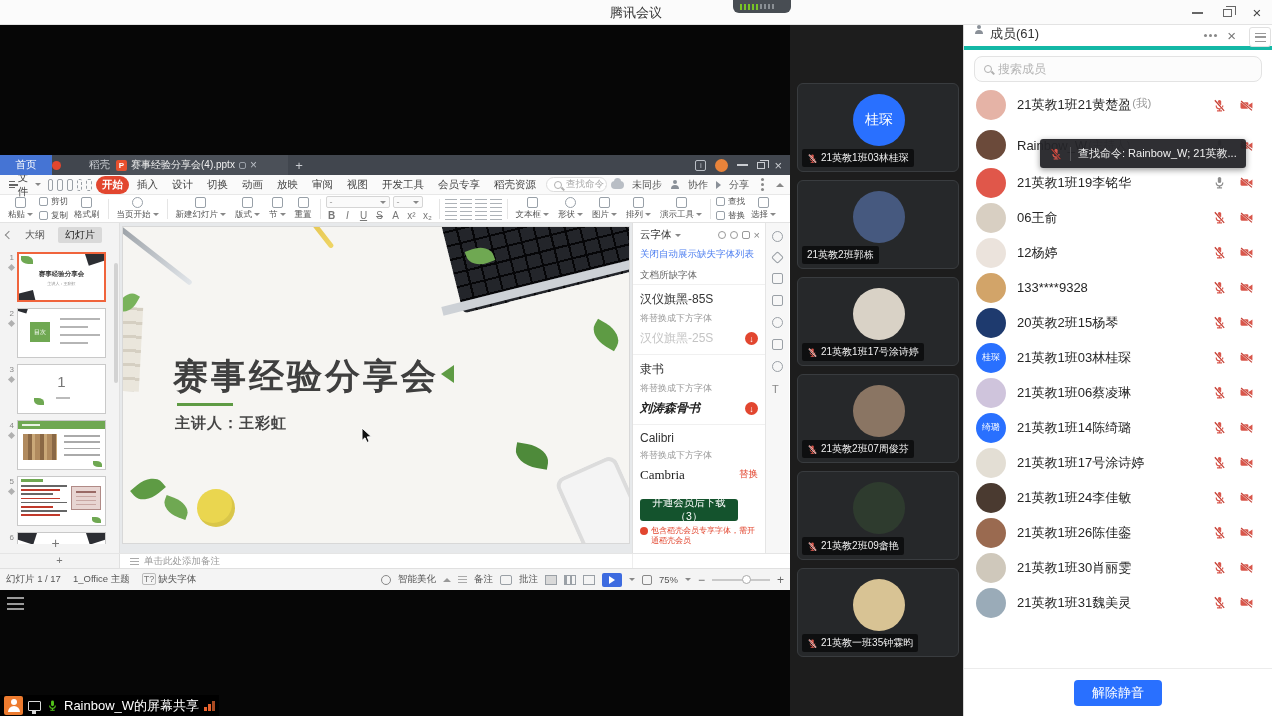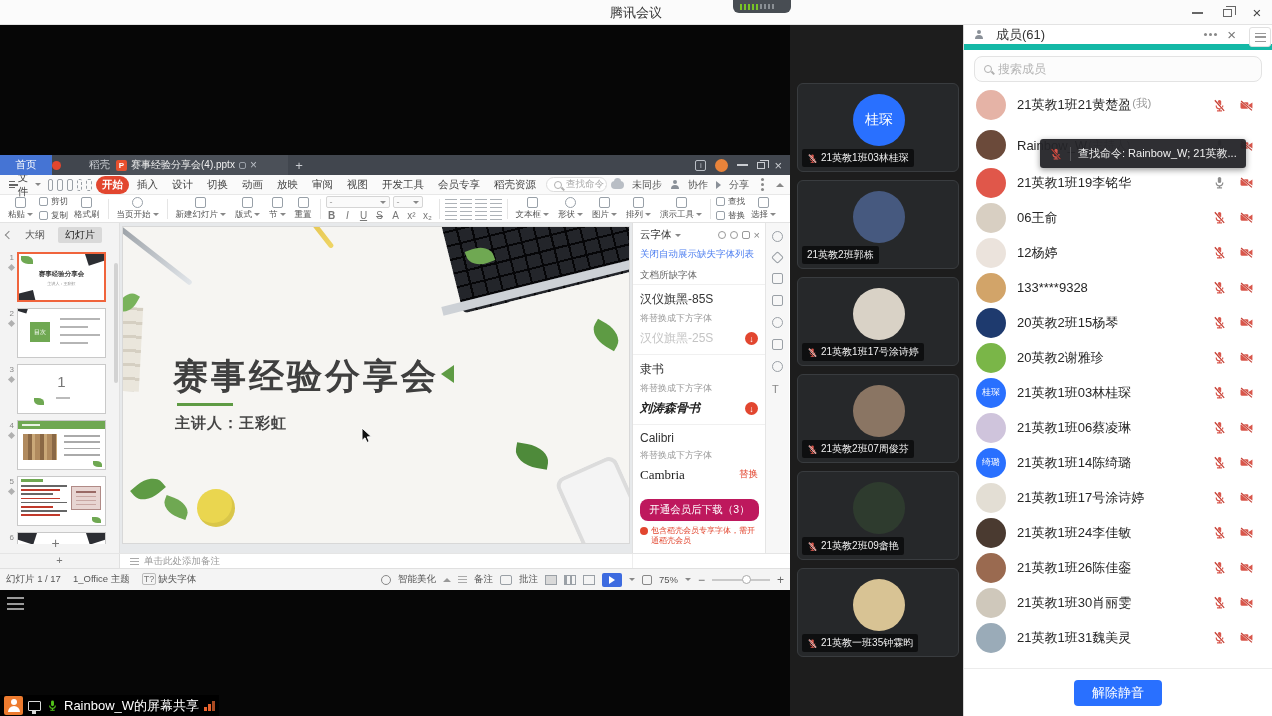--- a/index.html
+++ b/index.html
@@ -160,21 +160,21 @@
   .fp-missing{color:#666;padding:6px 7px 2px 7px;font-size:9.5px}
   .fcard{border-top:1px solid #f0f0f0;padding:6px 7px 7px 7px;position:relative}
   .fc-name{color:#333;font-size:12px;font-weight:normal;margin-bottom:4px}
   .fc-note{color:#9a9a9a;font-size:9px;margin-bottom:5px}
   .fc-prev{font-size:12px;color:#333}
   .p-grey{color:#c4c4c4}
   .p-callig{font-weight:bold;font-style:italic;color:#222}
   .p-serif{font-family:"Liberation Serif","DejaVu Serif",serif;color:#222;font-size:13px}
   .fc-dl{position:absolute;right:7px;bottom:9px;width:13px;height:13px;border-radius:50%;background:#e2462f;color:#fff;font-size:9px;display:flex;align-items:center;justify-content:center}
   .fc-repl{position:absolute;right:7px;bottom:9px;color:#e2462f;font-size:9.5px}
-  .fp-btn{margin:9px 7px 0 7px;background:#be185d;color:#fff;border:none;border-radius:8px;height:22px;width:119px;font-size:10.5px;display:flex;align-items:center;justify-content:center}
+  .fp-btn{margin:9px 7px 0 7px;background:#14532d;color:#fff;border:none;border-radius:3px;height:22px;width:98px;font-size:10.5px;display:flex;align-items:center;justify-content:center}
   .fp-vip{display:flex;gap:3px;padding:5px 7px;color:#e2462f;font-size:8px;line-height:1.3}
   .fp-vip .vd{width:8px;height:8px;border-radius:50%;background:#e2462f;flex:none;margin-top:1px}
 
   
   .rstrip{width:24px;background:#f7f7f7;border-left:1px solid #e5e5e5;display:flex;flex-direction:column;align-items:center;padding-top:8px;gap:11px}
   .rs{width:11px;height:11px;border:1px solid #9aa0a6;border-radius:2px}
   .rs.rnd{border-radius:50%}
   .rs.dia{transform:rotate(45deg);width:9px;height:9px}
   .rs-t{font-size:11px;color:#8a8a8a;border:none}
 
@@ -216,21 +216,21 @@
   
   #videocol{position:absolute;left:790px;top:25px;width:173px;height:691px;background:#1d1d1d;overflow:hidden}
   .vtiles{position:absolute;left:7px;top:58px;width:162px;display:flex;flex-direction:column;gap:8px}
   .vtile{width:162px;height:89px;background:#26282a;border:1px solid #393c3f;border-radius:6px;position:relative}
   .vt-avatar{position:absolute;left:55px;top:10px;width:52px;height:52px;border-radius:50%;display:flex;align-items:center;justify-content:center;color:#fff;font-size:14px;overflow:hidden}
   .vt-label{position:absolute;left:4px;bottom:4px;background:rgba(0,0,0,.62);border-radius:2px;padding:2px 5px;display:flex;align-items:center;gap:3px;max-width:150px}
   .vt-name{color:#f0f0f0;font-size:10px;white-space:nowrap;overflow:hidden}
 
   
   #members{position:absolute;left:963px;top:25px;width:309px;height:691px;background:#fff;border-left:1px solid #d8d8d8}
-  .m-head{position:relative;height:25px;display:flex;align-items:center;gap:12px;padding:0 10px;border-bottom:6px solid #14b8a6}
+  .m-head{position:relative;height:25px;display:flex;gap:6px;padding:0 10px;border-bottom:4px solid #14b8a6}
   .m-title{font-size:13px;color:#333}
   .m-head-right{margin-left:auto;display:flex;align-items:center;gap:10px;margin-right:26px}
   .hdots{width:3px;height:3px;border-radius:50%;background:#888;box-shadow:-5px 0 0 #888,5px 0 0 #888;margin:0 5px}
   .m-x{font-size:15px;color:#777;line-height:1}
   .side-handle{position:absolute;right:1px;top:2px;width:22px;height:20px;border:1px solid #e0e0e0;border-radius:3px;background:#fff;display:flex;align-items:center;justify-content:center}
   .hd-bars{width:11px;height:9px;border-top:1.5px solid #999;border-bottom:1.5px solid #999;position:relative}
   .hd-bars::after{content:"";position:absolute;left:0;top:2.5px;width:11px;height:1.5px;background:#999}
   .m-search{margin:6px 10px;height:26px;border:1px solid #e3e3e3;background:#fcfcfc;border-radius:8px;display:flex;align-items:center;gap:6px;padding:0 9px}
   .s-ico{width:8px;height:8px;border:1.5px solid #b0b0b0;border-radius:50%;position:relative;flex:none}
   .s-ico::after{content:"";position:absolute;left:6px;top:6px;width:4px;height:1.5px;background:#b0b0b0;transform:rotate(45deg)}
@@ -1050,46 +1050,20 @@
           <span class="cam-wrap">
             <svg width="15" height="15" viewBox="0 0 16 16">
               <rect x="1.6" y="4.6" width="8.4" height="6.8" rx="1.2" fill="#d9574c"></rect>
               <path d="M10.2 7.4 14.3 4.9v6.2L10.2 8.6z" fill="#d9574c"></path>
               <path d="M2.2 3.2 13.8 13.2" stroke="#fff" stroke-width="2"></path>
               <path d="M2.2 3.2 13.8 13.2" stroke="#c43e33" stroke-width="1.2"></path>
             </svg>
           </span>
         </div>
 
-        <div class="mrow">
-          <span class="avatar" style="background: linear-gradient(135deg, rgb(122, 182, 72), rgb(122, 182, 72));">
-            
-          </span>
-          <span class="mcol">
-            <span class="mname">20英教2谢雅珍</span>
-
-          </span>
-          <span class="mic-wrap">
-            <svg width="15" height="15" viewBox="0 0 16 16">
-              <rect x="6.2" y="2" width="3.6" height="6.6" rx="1.8" fill="#d9574c"></rect>
-              <path d="M4.5 8a3.5 3.5 0 0 0 7 0M8 11.4v2.2M5.3 13.7h5.4" stroke="#d9574c" stroke-width="1.3" fill="none"></path>
-              <path d="M3 2.4 13 13.8" stroke="#fff" stroke-width="2.2"></path>
-              <path d="M3 2.4 13 13.8" stroke="#c43e33" stroke-width="1.3"></path>
-            </svg>
-
-          </span>
-          <span class="cam-wrap">
-            <svg width="15" height="15" viewBox="0 0 16 16">
-              <rect x="1.6" y="4.6" width="8.4" height="6.8" rx="1.2" fill="#d9574c"></rect>
-              <path d="M10.2 7.4 14.3 4.9v6.2L10.2 8.6z" fill="#d9574c"></path>
-              <path d="M2.2 3.2 13.8 13.2" stroke="#fff" stroke-width="2"></path>
-              <path d="M2.2 3.2 13.8 13.2" stroke="#c43e33" stroke-width="1.2"></path>
-            </svg>
-          </span>
-        </div>
 
         <div class="mrow">
           <span class="avatar" style="background: linear-gradient(135deg, rgb(41, 112, 255), rgb(41, 112, 255));">
             <i class="av-txt">桂琛</i>
           </span>
           <span class="mcol">
             <span class="mname">21英教1班03林桂琛</span>
 
           </span>
           <span class="mic-wrap">

